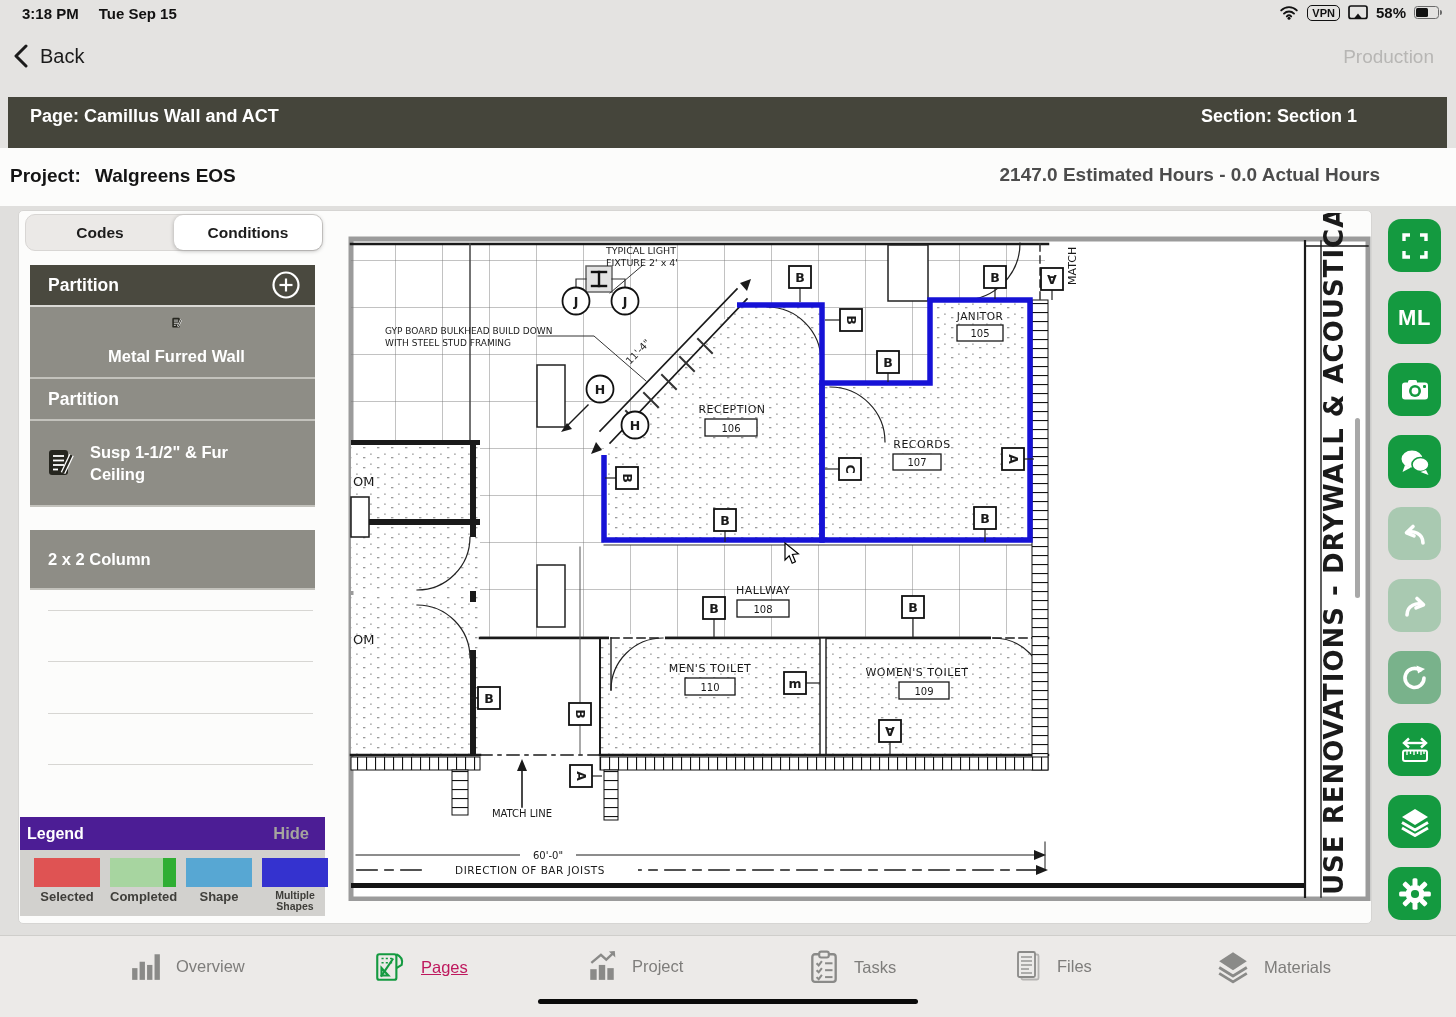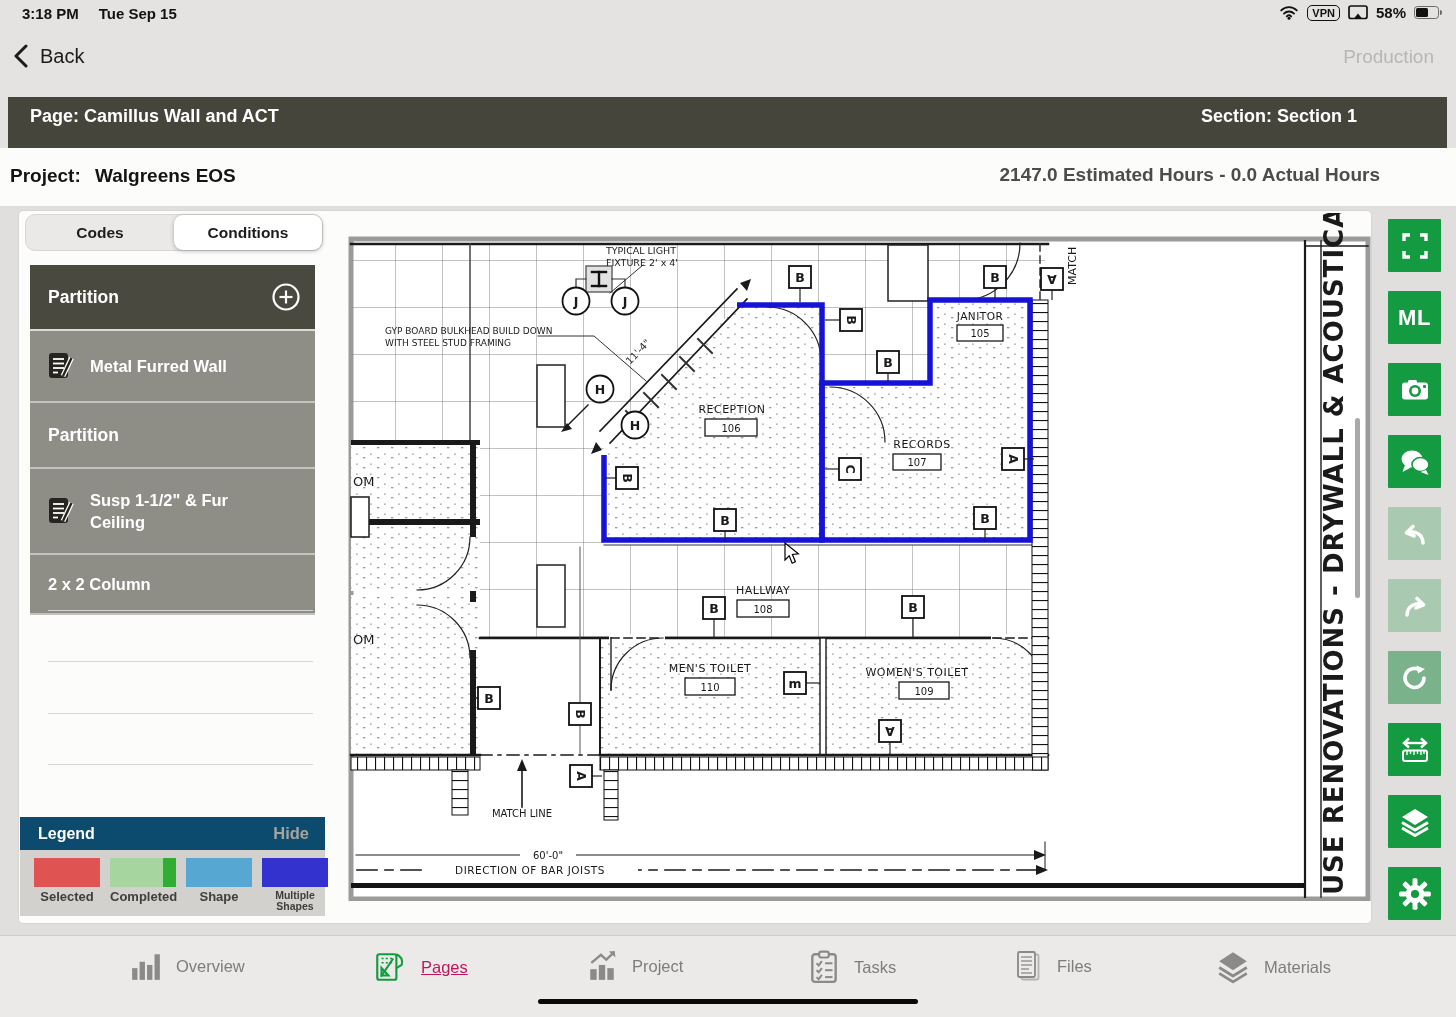--- a/index.html
+++ b/index.html
@@ -25,38 +25,38 @@
   #projectrow .hours { right:76px; top:16px; font-size:19px; font-weight:700; color:#4c4c4c; }
   
   #main { left:0; top:206px; width:1456px; height:729px; background:#e0dfdd; }
   #card { left:18px; top:4px; width:1354px; height:714px; background:#fcfcfb; border:1px solid #d6d5d3; border-radius:5px; }
   
   #tabs { left:25px; top:8px; width:298px; height:37px; background:#ebe9e7; border:1px solid #d8d6d4; border-radius:10px; display:flex; }
   .tab { flex:1; display:flex; align-items:center; justify-content:center; font-size:15.5px; font-weight:600; color:#1c1c1c; }
   .tab.selected { background:#fff; border-radius:9px; box-shadow:0 1px 4px rgba(0,0,0,.28); }
   
   #panel { left:30px; top:59px; width:285px; }
-  .grp-header { height:64px; background:#4a493f; color:#fff; display:flex; align-items:center; padding:0 14px 0 18px; font-size:17.5px; font-weight:700; justify-content:space-between; }
+  .grp-header { height:40px; background:#4a493f; color:#fff; display:flex; align-items:center; padding:0 14px 0 18px; font-size:17.5px; font-weight:700; justify-content:space-between; }
   .grp-header.gray { background:#8e8d86; }
   .cond-item { background:#8e8d86; color:#fff; display:flex; align-items:center; padding:10px 10px 10px 18px; font-size:16.5px; font-weight:600; gap:16px; line-height:1.35; }
   .sep { height:2px; background:#c3c2bc; }
   .sep.light { background:#dbdad6; }
   .faint-line { background:#d7d6d3; height:1px; left:48px; width:265px; }
   
   #legend { left:20px; top:611px; width:305px; }
-  #legend-header { height:33px; background:#0c4a6e; display:flex; align-items:center; justify-content:space-between; padding:0 16px 0 18px; }
+  #legend-header { height:33px; background:#4c1d95; display:flex; align-items:center; justify-content:space-between; padding:0 16px 0 7px; }
   #legend-title { color:#fff; font-size:16px; font-weight:700; }
   #legend-hide { color:#a5a49e; font-size:16.5px; font-weight:600; }
   #legend-body { background:#d2d1ce; height:66px; display:flex; padding:8px 10px 0 14px; gap:10px; }
   .lg-cell { width:66px; text-align:center; }
   .lg-swatch { width:66px; height:29px; }
   .lg-label { font-size:13px; font-weight:700; color:#3f3e3a; margin-top:3px; line-height:1.05; }
   .lg-label.small { font-size:10.5px; }
   
-  .tool-btn { left:1388px; width:53px; height:53px; border-radius:1px; background:#149a40; display:flex; align-items:center; justify-content:center; color:#fff; }
+  .tool-btn { left:1388px; width:53px; height:53px; border-radius:13px; background:#149a40; display:flex; align-items:center; justify-content:center; color:#fff; }
   .tool-btn.disabled { background:#a9c9b1; }
   .tool-btn.semi { background:#79b28b; }
   .ml-text { font-size:22px; font-weight:600; letter-spacing:.5px; }
   
   #tabbar { left:0; top:935px; width:1456px; height:82px; background:#eceae8; border-top:1px solid #cfcecb; }
   .bottom-tab { position:absolute; top:14px; display:flex; align-items:center; gap:14px; color:#7e7d7b; font-size:16.5px; }
   .bottom-tab.selected { color:#be185d;text-decoration:underline; }
   #home-indicator { left:538px; top:999px; width:380px; height:5px; background:#0a0a0a; border-radius:3px; }
   svg text { font-family:"DejaVu Sans", sans-serif; }
 </style>
@@ -122,21 +122,21 @@
   <div id="panel" class="abs">
     <div class="grp-header">
       <span>Partition</span>
       <svg width="30" height="30" viewBox="0 0 30 30">
         <circle cx="15" cy="15" r="12.5" stroke="#fff" stroke-width="2.2" fill="none"></circle>
         <line x1="15" y1="8.5" x2="15" y2="21.5" stroke="#fff" stroke-width="2.2"></line>
         <line x1="8.5" y1="15" x2="21.5" y2="15" stroke="#fff" stroke-width="2.2"></line>
       </svg>
     </div>
     <div class="sep light"></div>
-    <div class="cond-item" style="height:70px;">
+    <div class="cond-item" style="height:70px;flex-direction:column;">
       <svg width="26" height="30" viewBox="0 0 26 30">
         <rect x="1" y="2" width="19" height="25" rx="3" fill="#26261f"></rect>
         <line x1="5" y1="8" x2="16" y2="8" stroke="#fff" stroke-width="1.8"></line>
         <line x1="5" y1="12.5" x2="16" y2="12.5" stroke="#fff" stroke-width="1.8"></line>
         <line x1="5" y1="17" x2="16" y2="17" stroke="#fff" stroke-width="1.8"></line>
         <line x1="5" y1="21.5" x2="10" y2="21.5" stroke="#fff" stroke-width="1.8"></line>
         <line x1="23.5" y1="7" x2="15" y2="25" stroke="#fff" stroke-width="5"></line>
         <line x1="23.5" y1="7" x2="15" y2="25" stroke="#26261f" stroke-width="2.4"></line>
       </svg>
       <span>Metal Furred Wall</span>
@@ -152,21 +152,21 @@
         <line x1="5" y1="8" x2="16" y2="8" stroke="#fff" stroke-width="1.8"></line>
         <line x1="5" y1="12.5" x2="16" y2="12.5" stroke="#fff" stroke-width="1.8"></line>
         <line x1="5" y1="17" x2="16" y2="17" stroke="#fff" stroke-width="1.8"></line>
         <line x1="5" y1="21.5" x2="10" y2="21.5" stroke="#fff" stroke-width="1.8"></line>
         <line x1="23.5" y1="7" x2="15" y2="25" stroke="#fff" stroke-width="5"></line>
         <line x1="23.5" y1="7" x2="15" y2="25" stroke="#26261f" stroke-width="2.4"></line>
       </svg>
       <span style="width:150px;">Susp 1-1/2" &amp; Fur Ceiling</span>
     </div>
     <div class="sep"></div>
-    <div class="cond-item" style="height:58px;">
+    <div class="cond-item" style="height:58px;margin-top:23px;">
       <span>2 x 2 Column</span>
     </div>
     <div class="sep"></div>
   </div>
 
   <div class="abs faint-line" style="top:404px;"></div>
   <div class="abs faint-line" style="top:455px;"></div>
   <div class="abs faint-line" style="top:507px;"></div>
   <div class="abs faint-line" style="top:558px;"></div>
 

